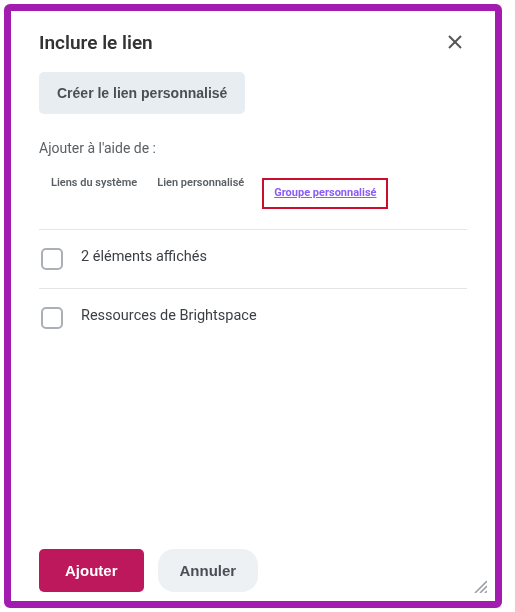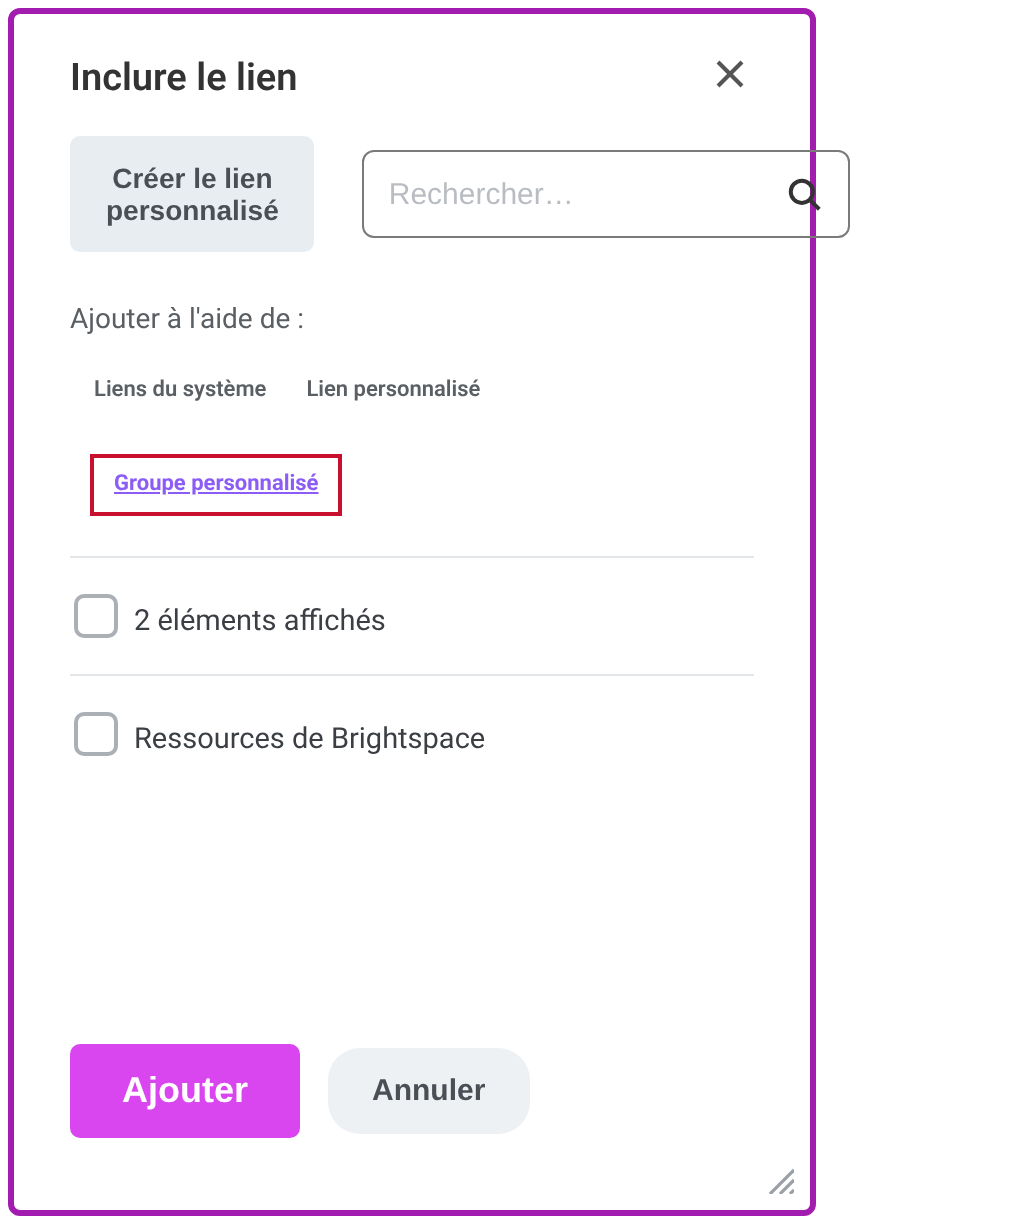--- a/index.html
+++ b/index.html
@@ -8,26 +8,26 @@
       padding: 0;
     }
     body {
       font-family: -apple-system, BlinkMacSystemFont, "Segoe UI", Roboto, Arial, sans-serif;
       background: #fff;
       width: 515px;
       height: 612px;
       position: relative;
     }
     .dialog {
-      border: 3px solid #a21caf;
+      border: 7px solid #a21caf;
       border-radius: 6px;
-      width: 404px;
+      width: 498px;
       height: 604px;
       margin: 4px;
-      padding: 20px 28px 36px 28px;
+      padding: 20px 28px 9px 28px;
       position: relative;
       display: flex;
       flex-direction: column;
     }
     .header {
       display: flex;
       justify-content: space-between;
       align-items: center;
       margin-bottom: 18px;
     }
@@ -112,50 +112,50 @@
     .tab.active {
       color: #8b5cf6;
       text-decoration: underline;
       font-weight: 700;
     }
     .list {
       margin-top: 20px;
     }
     .list-item {
       display: flex;
-      align-items: flex-end;
+      align-items: flex-start;
       padding: 18px 2px;
       border-top: 1px solid #e3e6e8;
-      gap: 8px;
+      gap: 18px;
     }
     .checkbox {
       width: 22px;
       height: 22px;
       border: 2px solid #aab0b6;
       border-radius: 5px;
       background: #fff;
       cursor: pointer;
     }
     .item-label {
       font-size: 14.5px;
       color: #3b3f44;
     }
     .footer {
       margin-top: auto;
       display: flex;
       gap: 14px;
       align-items: center;
     }
     .btn-primary {
-      background: #d946ef;
+      background: #be185d;
       color: #fff;
       border: none;
       border-radius: 5px;
       padding: 13px 26px;
-      font-size: 18px;
+      font-size: 15px;
       font-weight: 700;
       cursor: pointer;
     }
     .btn-secondary {
       background: #eef1f4;
       color: #4a4f55;
       border: none;
       border-radius: 16px;
       padding: 13px 22px;
       font-size: 15px;
@@ -183,29 +183,20 @@
         <svg width="16" height="16" viewBox="0 0 16 16" fill="none" stroke="currentColor" stroke-width="2">
           <line x1="2" y1="2" x2="14" y2="14"></line>
           <line x1="14" y1="2" x2="2" y2="14"></line>
         </svg>
       </span>
     </button>
   </div>
 
   <div class="top-row">
     <button class="create-link-btn">Créer le lien personnalisé</button>
-    <div class="search-wrap">
-      <input class="search-input" type="text" placeholder="Rechercher…" style="">
-      <span class="search-icon">
-        <svg viewBox="0 0 24 24" width="19" height="19" fill="none" stroke="currentColor" stroke-width="2.5">
-          <circle cx="10" cy="10" r="7"></circle>
-          <line x1="15.5" y1="15.5" x2="21" y2="21"></line>
-        </svg>
-      </span>
-    </div>
   </div>
 
   <div class="filter-label">Ajouter à l'aide de :</div>
 
   <div class="tabs">
     <div class="tab">Liens du système</div>
     <div class="tab">Lien personnalisé</div>
     <div class="tab-highlight-wrap">
       <div class="tab active">Groupe personnalisé</div>
     </div>

